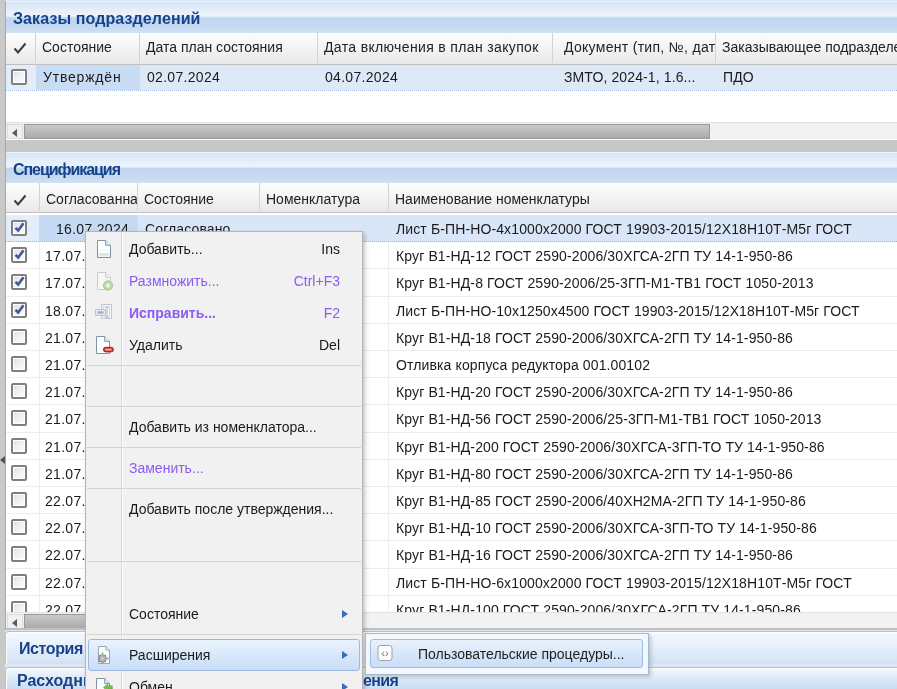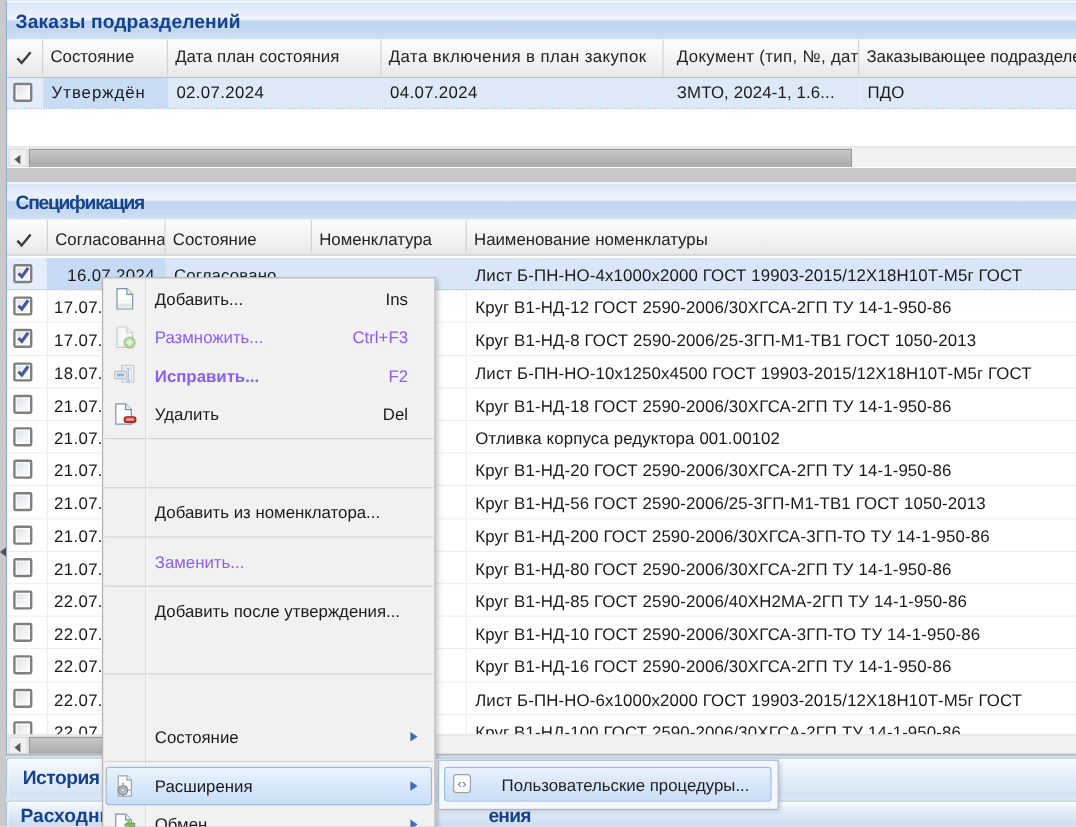--- a/index.html
+++ b/index.html
@@ -259,21 +259,21 @@
   </div>
   <div class="abs" style="left:0;top:476px;right:0;height:2px;background:#bfbfbf;"></div>
 </div>
 
 <div class="abs" style="left:5px;top:631px;width:900px;height:33px;border:1px solid #a9c3e4;border-bottom:none;border-radius:4px 4px 0 0;background:linear-gradient(180deg,#f6fafe 0%,#e4eefa 50%,#d2e2f4 100%);box-shadow:inset 1px 1px 0 #fdfefe;">
   <div class="ptitle" style="padding:8px 0 0 13px;letter-spacing:-.4px;">История</div>
 </div>
 
 <div class="abs" style="left:5px;top:667px;width:900px;height:22px;border:1px solid #a9c3e4;border-bottom:none;border-radius:4px 4px 0 0;background:linear-gradient(180deg,#f6fafe 0%,#e0ebf8 45%,#c9dcf2 100%);box-shadow:inset 1px 1px 0 #fdfefe;">
   <div class="ptitle abs" style="left:11px;top:4px;width:74px;overflow:hidden;white-space:nowrap;">Расходные</div>
-  <div class="ptitle abs" style="left:357px;top:4px;letter-spacing:-.6px;padding-left:44px;">ения</div>
+  <div class="ptitle abs" style="left:357px;top:4px;letter-spacing:-.6px;">ения</div>
 </div>
 
 <div id="menu" class="abs" style="left:85px;top:231px;width:278px;height:458px;background:#f1f1f1;border:1px solid #b5b5b5;border-bottom:none;box-shadow:2px 2px 4px rgba(90,90,90,.35);">
   <div class="abs" style="left:35px;top:0;bottom:0;width:1px;background:#dadada;"></div>
   <div class="abs" style="left:36px;top:0;bottom:0;width:1px;background:#fbfbfb;"></div>
 <div class="mi" style="top:1px;">
       <svg class="mico" viewBox="0 0 20 20">
         <path d="M3.5 1.5 h8.2 l4.8 4.8 v12.2 h-13 z" fill="#fdfeff" stroke="#7e93a5"></path>
         <path d="M11.7 1.5 v4.8 h4.8" fill="#e9f0f4" stroke="#7e93a5"></path>
         <path d="M4.5 14 h11 v3.5 h-11 z" fill="#dde8e2"></path>

